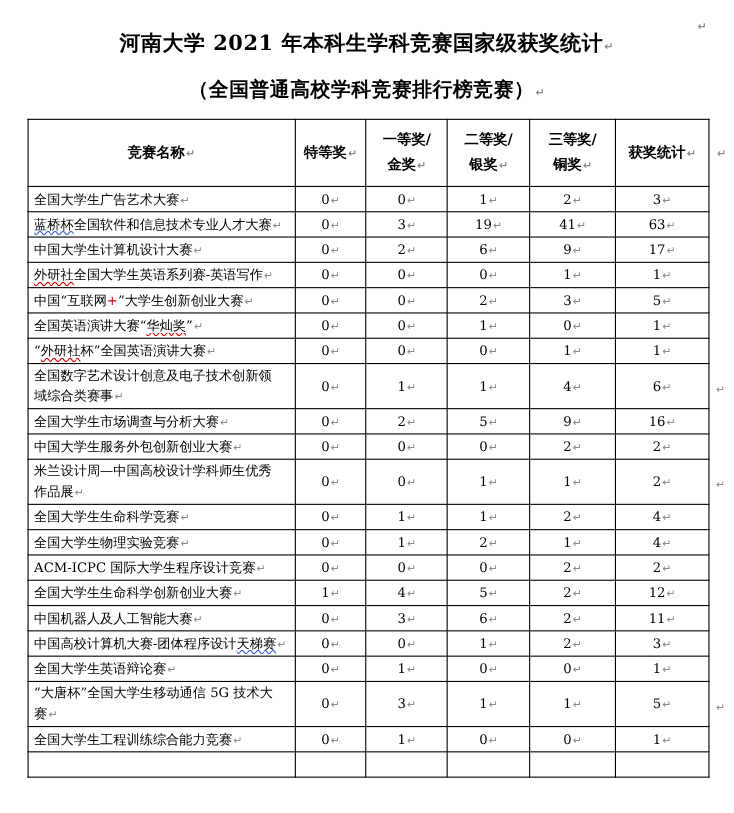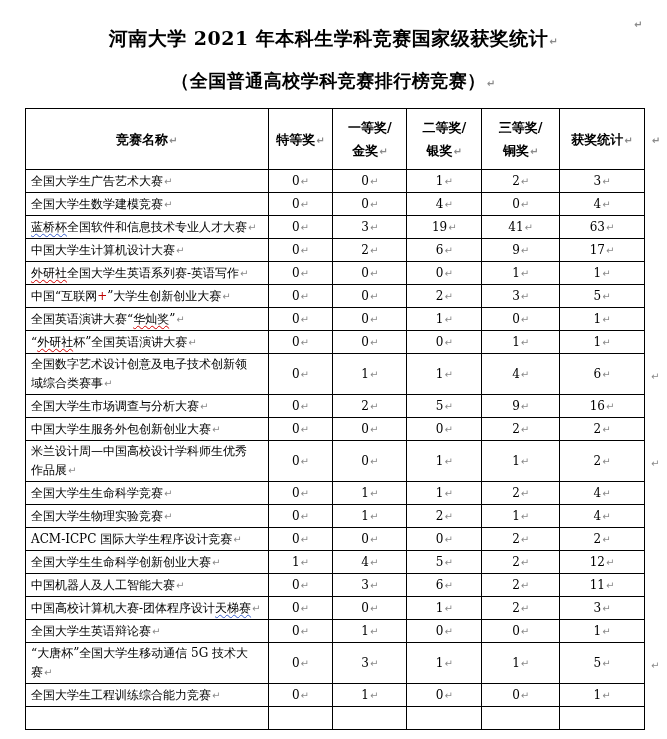--- a/index.html
+++ b/index.html
@@ -81,29 +81,20 @@
         <tr>
           <td class="c-name"><span>全国大学生广告艺术大赛</span><span class="pmark">↵</span></td>
           <td class="c-num"><span>0</span><span class="pmark">↵</span></td>
           <td class="c-num"><span>0</span><span class="pmark">↵</span></td>
           <td class="c-num"><span>1</span><span class="pmark">↵</span></td>
           <td class="c-num"><span>2</span><span class="pmark">↵</span></td>
           <td class="c-num"><span>3</span><span class="pmark">↵</span></td>
           <td class="c-end"></td>
         </tr>
         <tr>
-          <td class="c-name"><span>全国大学生数学建模竞赛</span><span class="pmark">↵</span></td>
-          <td class="c-num"><span>0</span><span class="pmark">↵</span></td>
-          <td class="c-num"><span>0</span><span class="pmark">↵</span></td>
-          <td class="c-num"><span>4</span><span class="pmark">↵</span></td>
-          <td class="c-num"><span>0</span><span class="pmark">↵</span></td>
-          <td class="c-num"><span>4</span><span class="pmark">↵</span></td>
-          <td class="c-end"></td>
-        </tr>
-        <tr>
           <td class="c-name"><span class="sq-blue">蓝桥杯</span><span>全国软件和信息技术专业人才大赛</span><span class="pmark">↵</span></td>
           <td class="c-num"><span>0</span><span class="pmark">↵</span></td>
           <td class="c-num"><span>3</span><span class="pmark">↵</span></td>
           <td class="c-num"><span>19</span><span class="pmark">↵</span></td>
           <td class="c-num"><span>41</span><span class="pmark">↵</span></td>
           <td class="c-num"><span>63</span><span class="pmark">↵</span></td>
           <td class="c-end"></td>
         </tr>
         <tr>
           <td class="c-name"><span>中国大学生计算机设计大赛</span><span class="pmark">↵</span></td>

